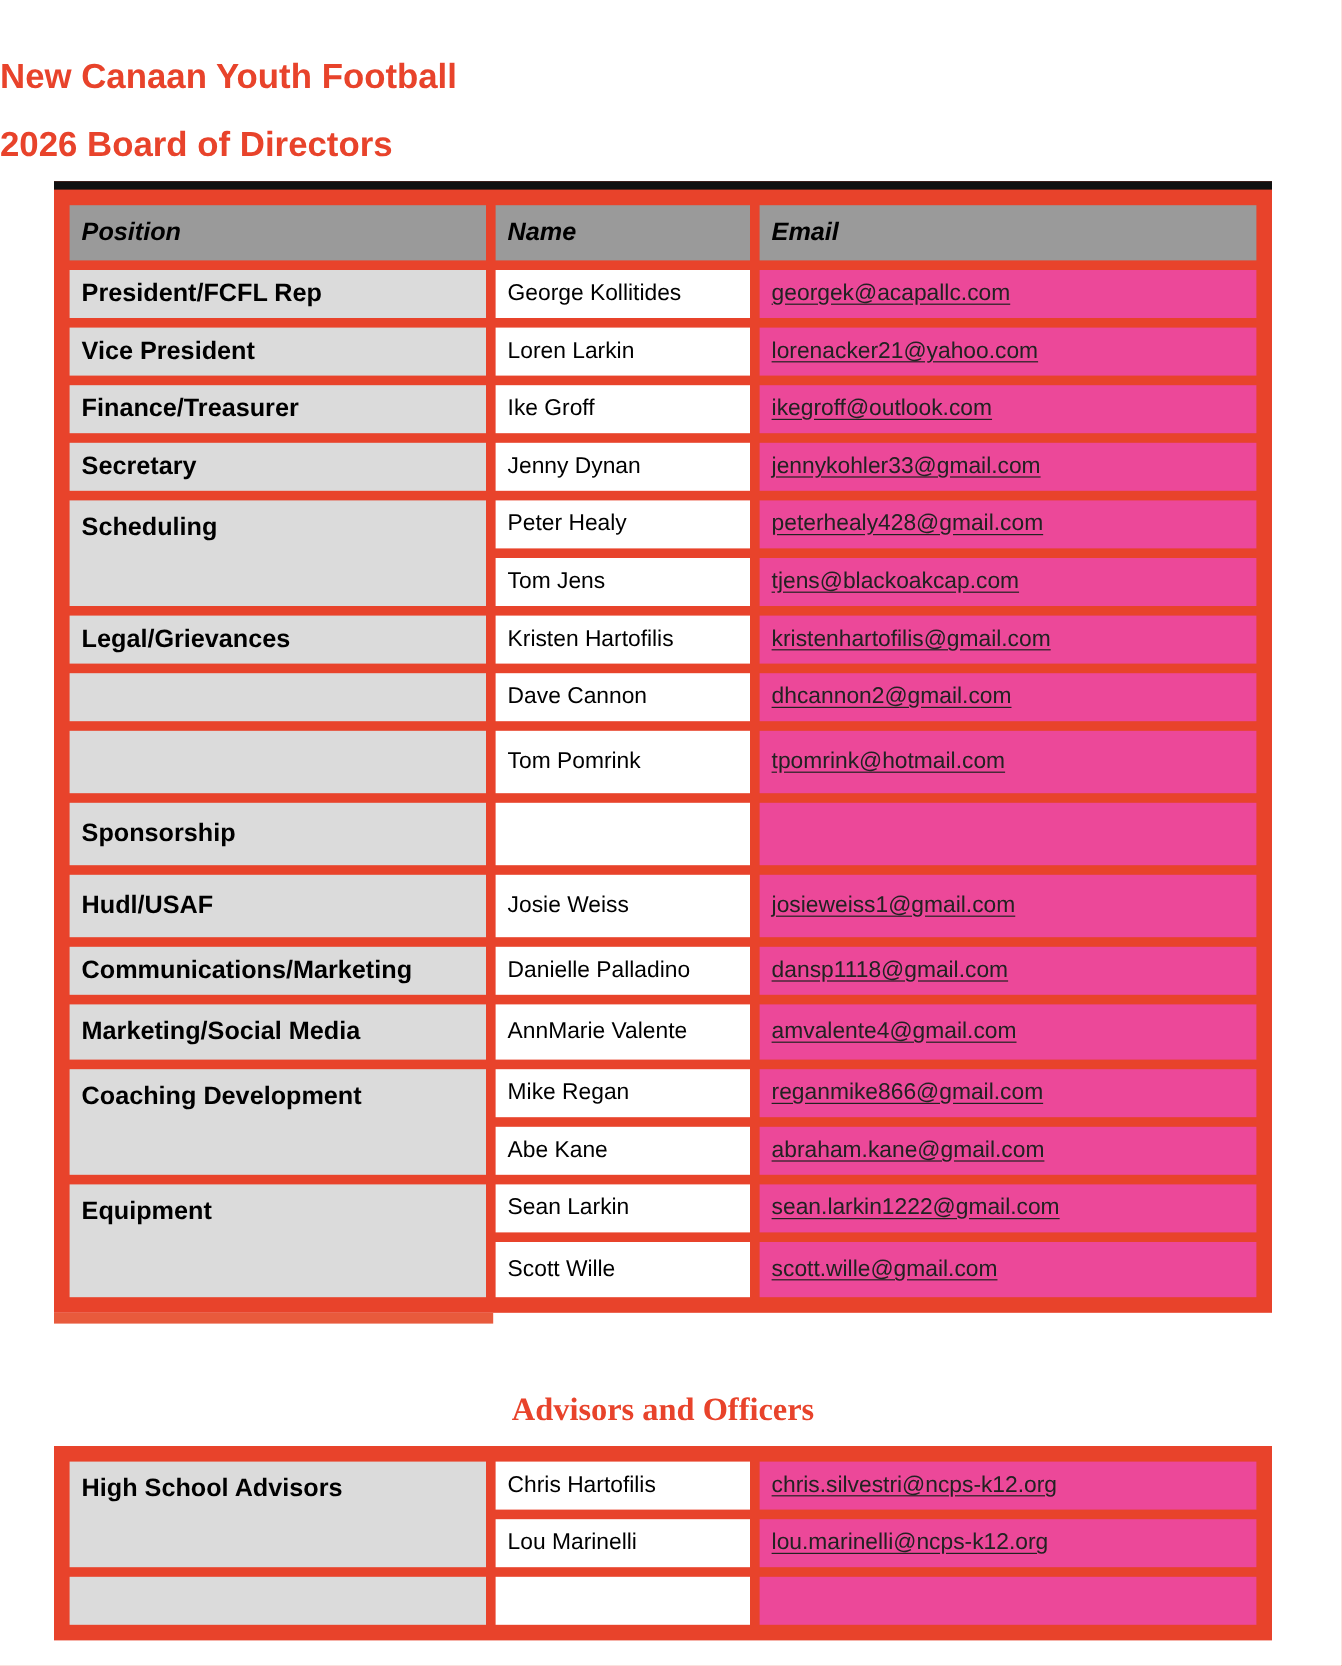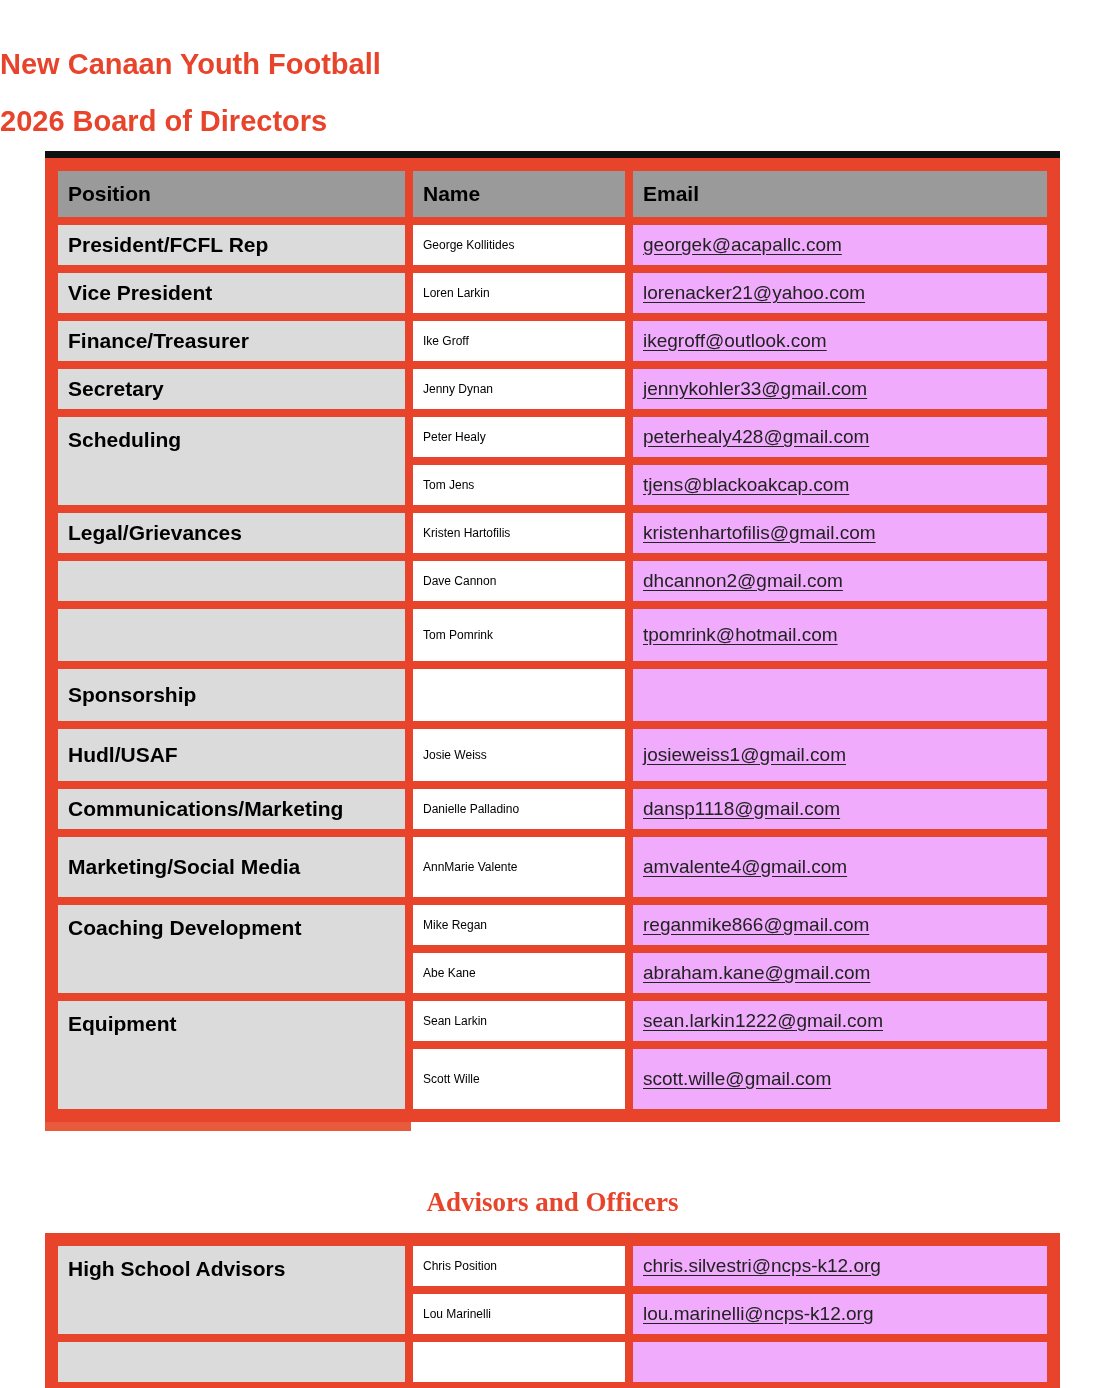--- a/index.html
+++ b/index.html
@@ -62,39 +62,39 @@
     padding:0 10px;
   }
   td.pos.span2 {
     vertical-align:top;
     padding-top:10px;
     line-height:26px;
     margin-top:12px;
   }
   td.name {
     background:#ffffff;
-    font-size:12px;
+    font-size:19px;
     padding:0 10px;
   }
   td.email {
-    background:#f0abfc;
+    background:#ec4899;
     font-size:19px;
     padding:0 10px;
   }
   td.email .email-link {
     color:#222222;
     text-decoration:underline;
     text-underline-offset:3px;
     cursor:pointer;
   }
 
   tr.r  { height:40px; }
   tr.rt { height:52px;border-radius:17px; }  
-  tr.rm { height:60px; }  
-  tr.rh { height:46px; }  
+  tr.rm { height:46px; }  
+  tr.rh { height:46px;font-style:italic; }  
 
   .bottom-artifact {
     margin-left:45px;
     width:366px;
     height:9px;
     background:#E85A3C;
   }
 
   .section-title {
     margin:0;
@@ -224,21 +224,21 @@
   <div class="tbl-frame adv-frame">
     <table>
       <colgroup>
           <col class="c-pos">
           <col class="c-name">
           <col class="c-email">
         </colgroup>
       <tbody>
         <tr class="r">
           <td class="pos span2" rowspan="2">High School Advisors</td>
-          <td class="name">Chris Position</td>
+          <td class="name">Chris Hartofilis</td>
           <td class="email"><span class="email-link">chris.silvestri@ncps-k12.org</span></td>
         </tr>
         <tr class="r">
           <td class="name">Lou Marinelli</td>
           <td class="email"><span class="email-link">lou.marinelli@ncps-k12.org</span></td>
         </tr>
         <tr class="r">
           <td class="pos"></td>
           <td class="name"></td>
           <td class="email"><span class="email-link"></span></td>

